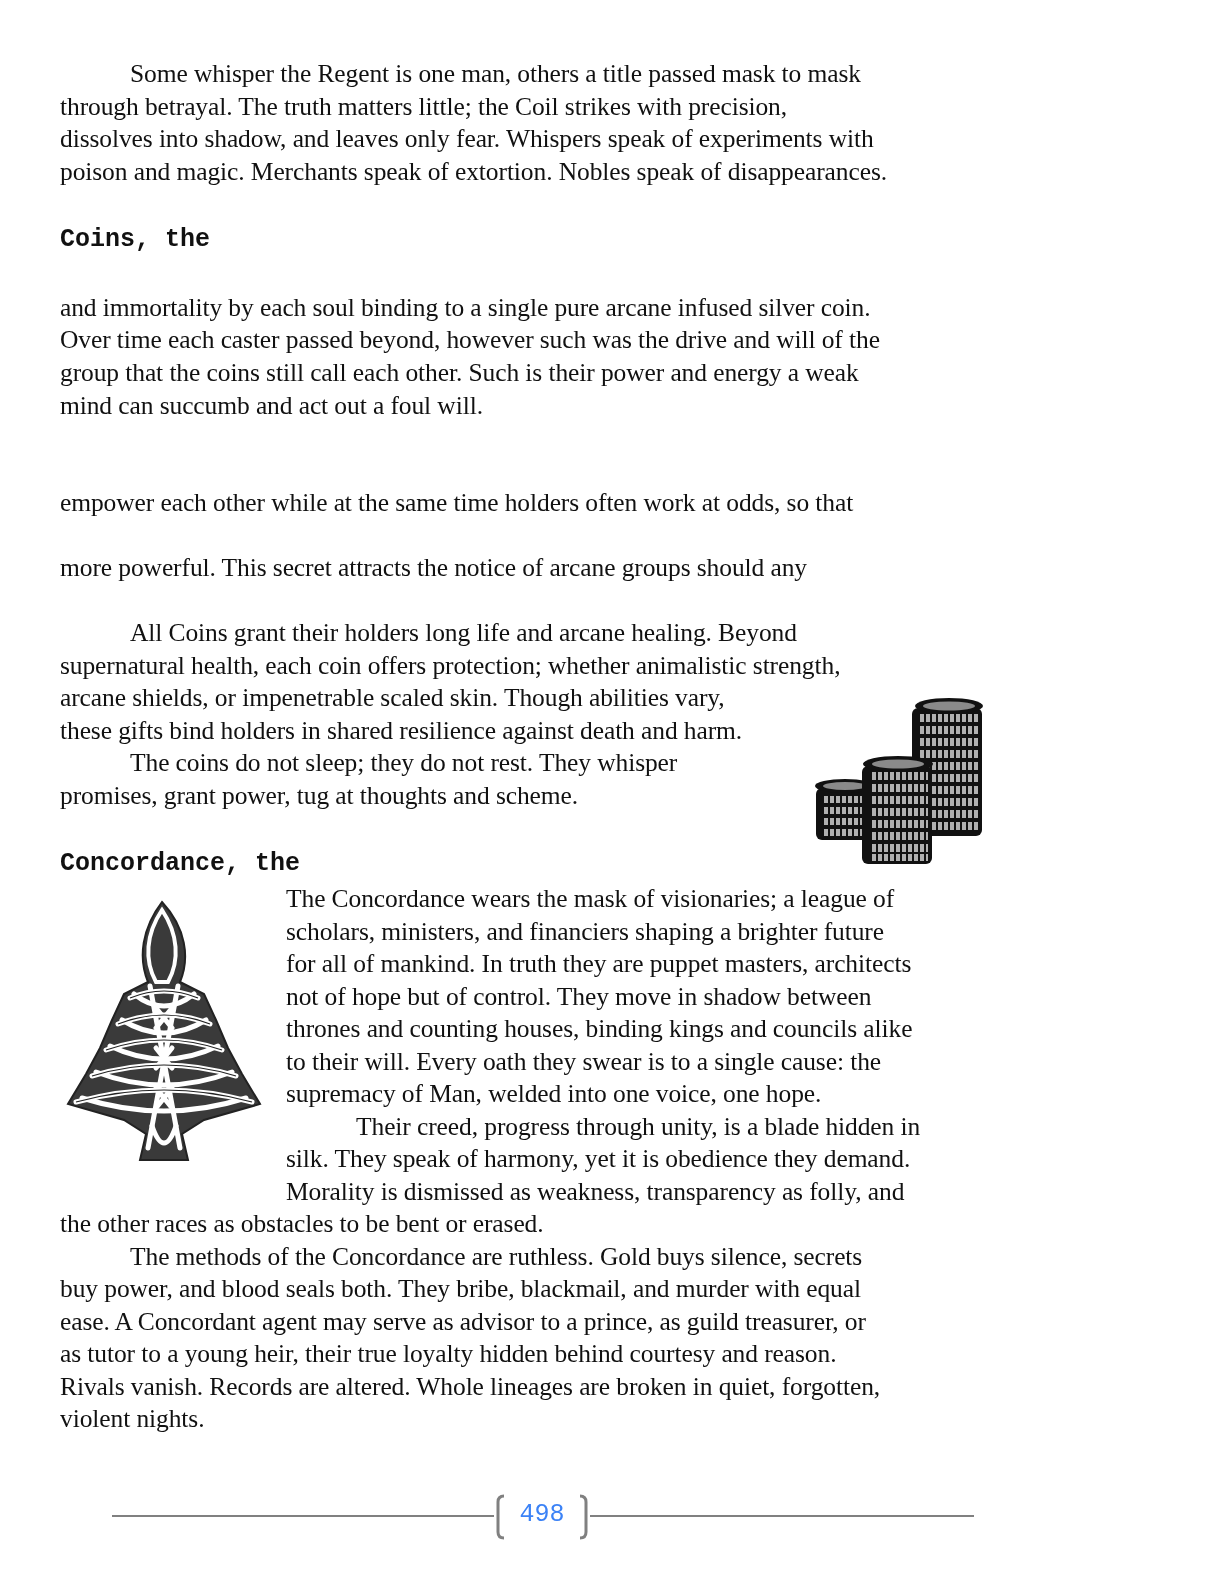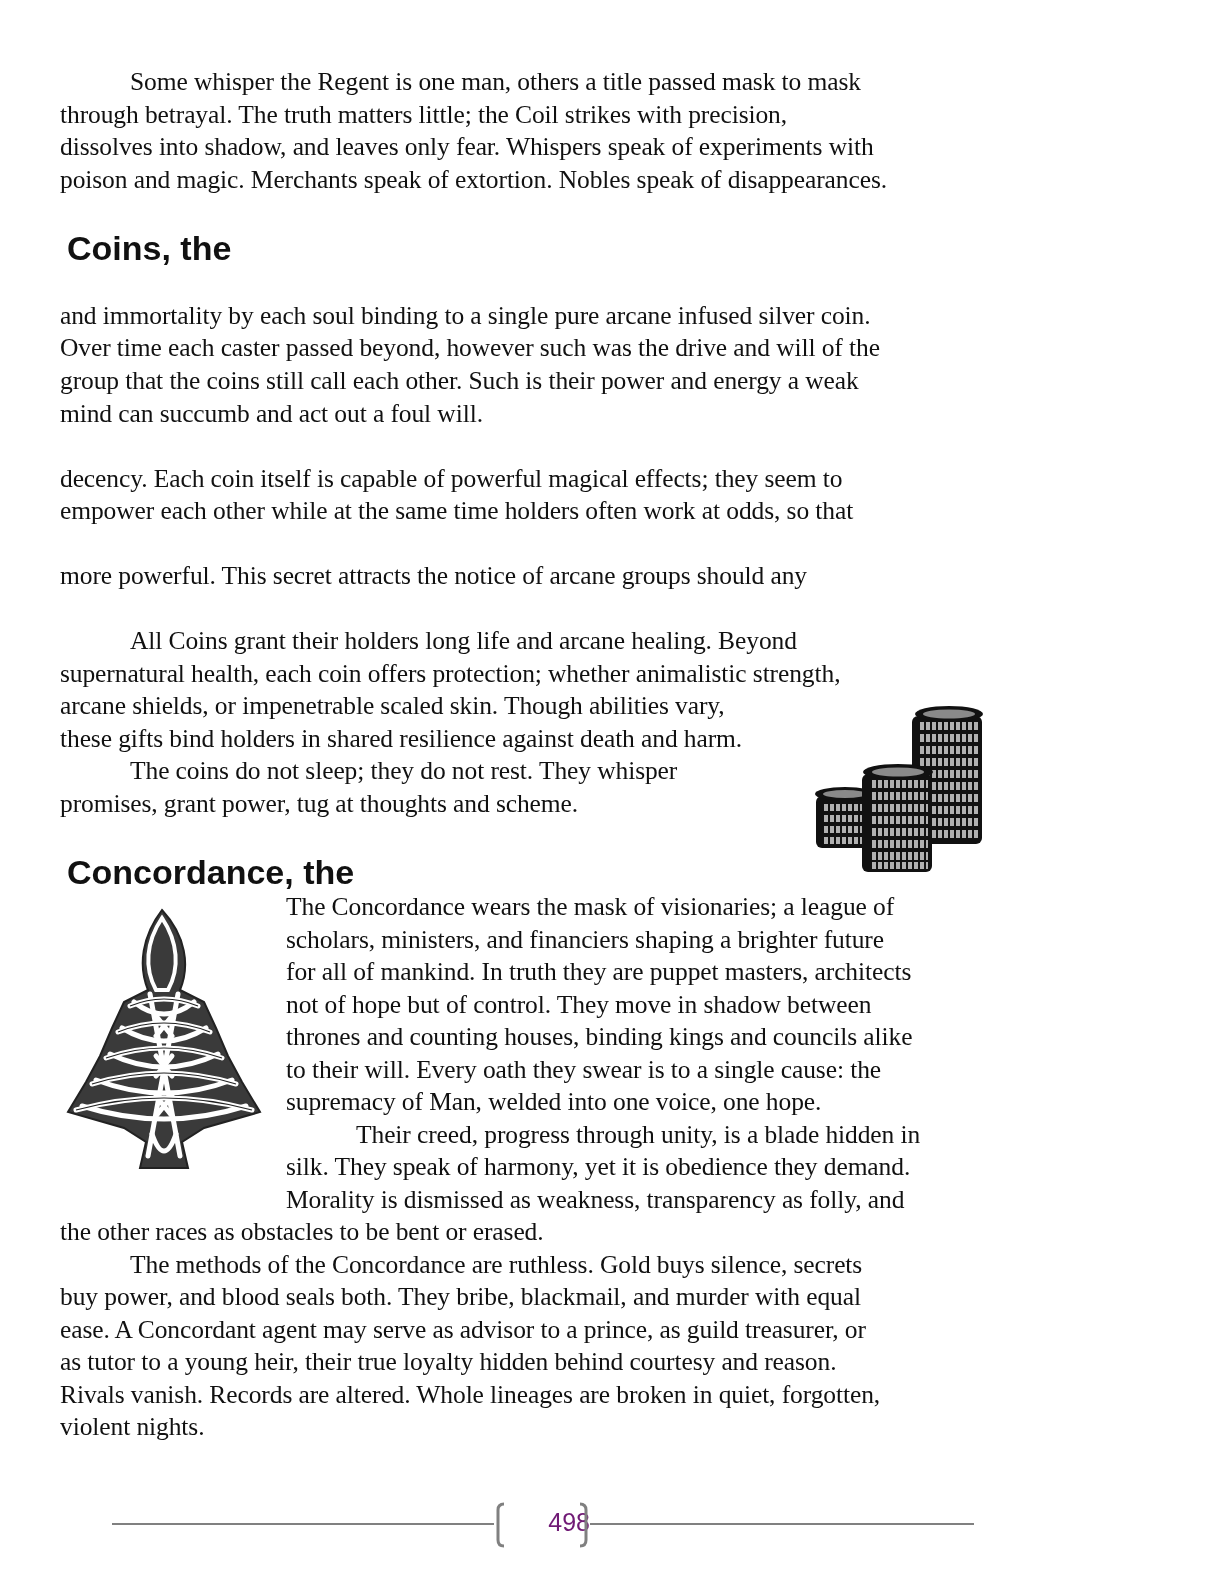--- a/index.html
+++ b/index.html
@@ -1,59 +1,58 @@
 <!DOCTYPE html>
 <html><head>
   <meta charset="utf-8">
   <style>
     html, body { margin: 0; padding: 0; background: #ffffff; }
     body { width: 1224px; height: 1584px; position: relative; overflow: hidden; }
     .page {
-      position: absolute; left: 0; top: 8px; width: 1224px; height: 1216px;
+      position: absolute; left: 0; top: 0; width: 1224px; height: 1216px;
       font-family: "DejaVu Serif", "Liberation Serif", serif;
       color: #111;
     }
     .line {
       position: absolute;
       left: 60px;
       font-family: "Liberation Serif", "DejaVu Serif", serif;
       font-size: 25.5px;
       line-height: 32.6px;
       white-space: nowrap;
       letter-spacing: -0.1px;
       word-spacing: 0px;
     }
     .indent { left: 130px; }
     .indent2 { left: 356px; }
     .col2 { left: 286px; }
     .heading {
       position: absolute;
       left: 60px;
-      font-family: Liberation Sans, sans-serif;
+      font-family: Liberation Mono, monospace;
       font-weight: bold;
-      font-size: 34px;
+      font-size: 25px;
       line-height: 36px;
       white-space: nowrap;
       color: #111;
-      margin-left: 7px;
     }
     .coins-img { position: absolute; left: 812px; top: 696px; width: 175px; height: 170px; }
     .knot-img { position: absolute; left: 64px; top: 898px; width: 200px; height: 268px; }
     .footer-rule {
       position: absolute; top: 1515px; height: 2px; background: #808080;
     }
     .footer-rule.left { left: 112px; width: 382px; }
     .footer-rule.right { left: 590px; width: 384px; }
     .page-num-wrap {
       position: absolute; left: 494px; top: 1494px; width: 96px; height: 46px;
     }
     .page-num {
-      position: absolute; left: 0; top: 6px; width: 96px; text-align: right;
-      font-family: Liberation Sans, sans-serif;
-      font-size: 25px; color: #701a75;
+      position: absolute; left: 0; top: 6px; width: 96px; text-align: center;
+      font-family: Liberation Mono, monospace;
+      font-size: 25px; color: #3b82f6;
     }
     .brace { position: absolute; top: 0; width: 12px; height: 46px; }
     .brace.l { left: 0; }
     .brace.r { right: 0; }
   </style>
 </head>
 <body>
 
 <div class="page">
 
@@ -62,21 +61,20 @@
   <div class="line" style="top:123px">dissolves into shadow, and leaves only fear.  Whispers speak of experiments with</div>
   <div class="line" style="top:156px">poison and magic. Merchants speak of extortion. Nobles speak of disappearances.</div>
 
   <div class="heading" style="top:222px">Coins, the</div>
 
   <div class="line" style="top:292px">and immortality by each soul binding to a single pure arcane infused silver coin.</div>
   <div class="line" style="top:324px">Over time each caster passed beyond, however such was the drive and will of the</div>
   <div class="line" style="top:357px">group that the coins still call each other.  Such is their power and energy a weak</div>
   <div class="line" style="top:390px">mind can succumb and act out a foul will.</div>
 
-  <div class="line" style="top:455px">decency.  Each coin itself is capable of powerful magical effects; they seem to</div>
   <div class="line" style="top:487px">empower each other while at the same time holders often work at odds, so that</div>
   <div class="line" style="top:552px">more powerful.  This secret attracts the notice of arcane groups should any</div>
 
   <div class="line" style="top:650px">supernatural health, each coin offers protection; whether animalistic strength,</div>
   <div class="line indent" style="top:617px">All Coins grant their holders long life and arcane healing.  Beyond</div>
   <div class="line" style="top:715px">these gifts bind holders in shared resilience against death and harm.</div>
   <div class="line" style="top:682px">arcane shields, or impenetrable scaled skin.  Though abilities vary,</div>
 
   <div class="line indent" style="top:747px">The coins do not sleep; they do not rest.  They whisper</div>
   <div class="line" style="top:780px">promises, grant power, tug at thoughts and scheme.</div>

